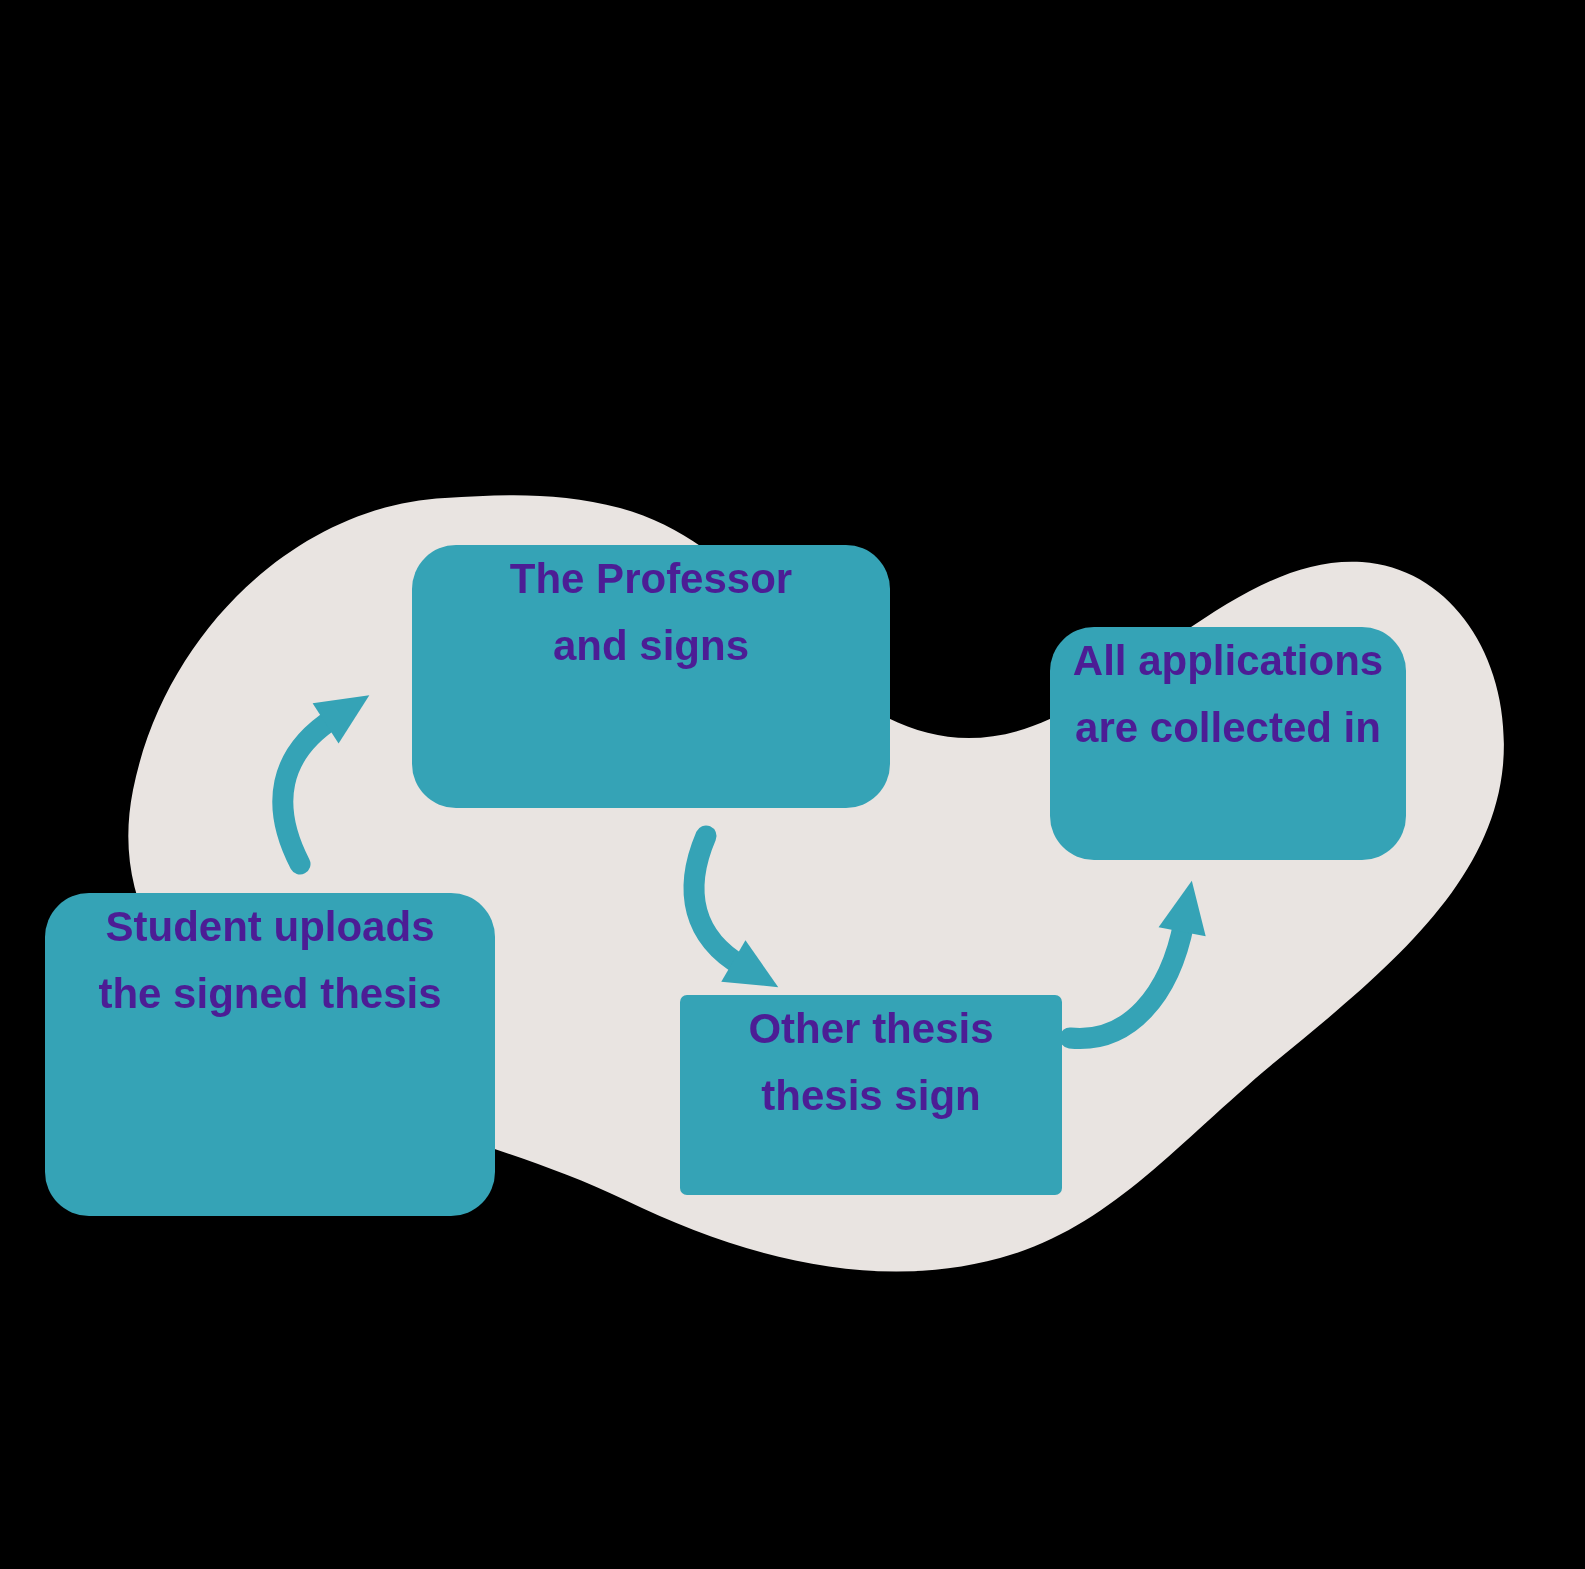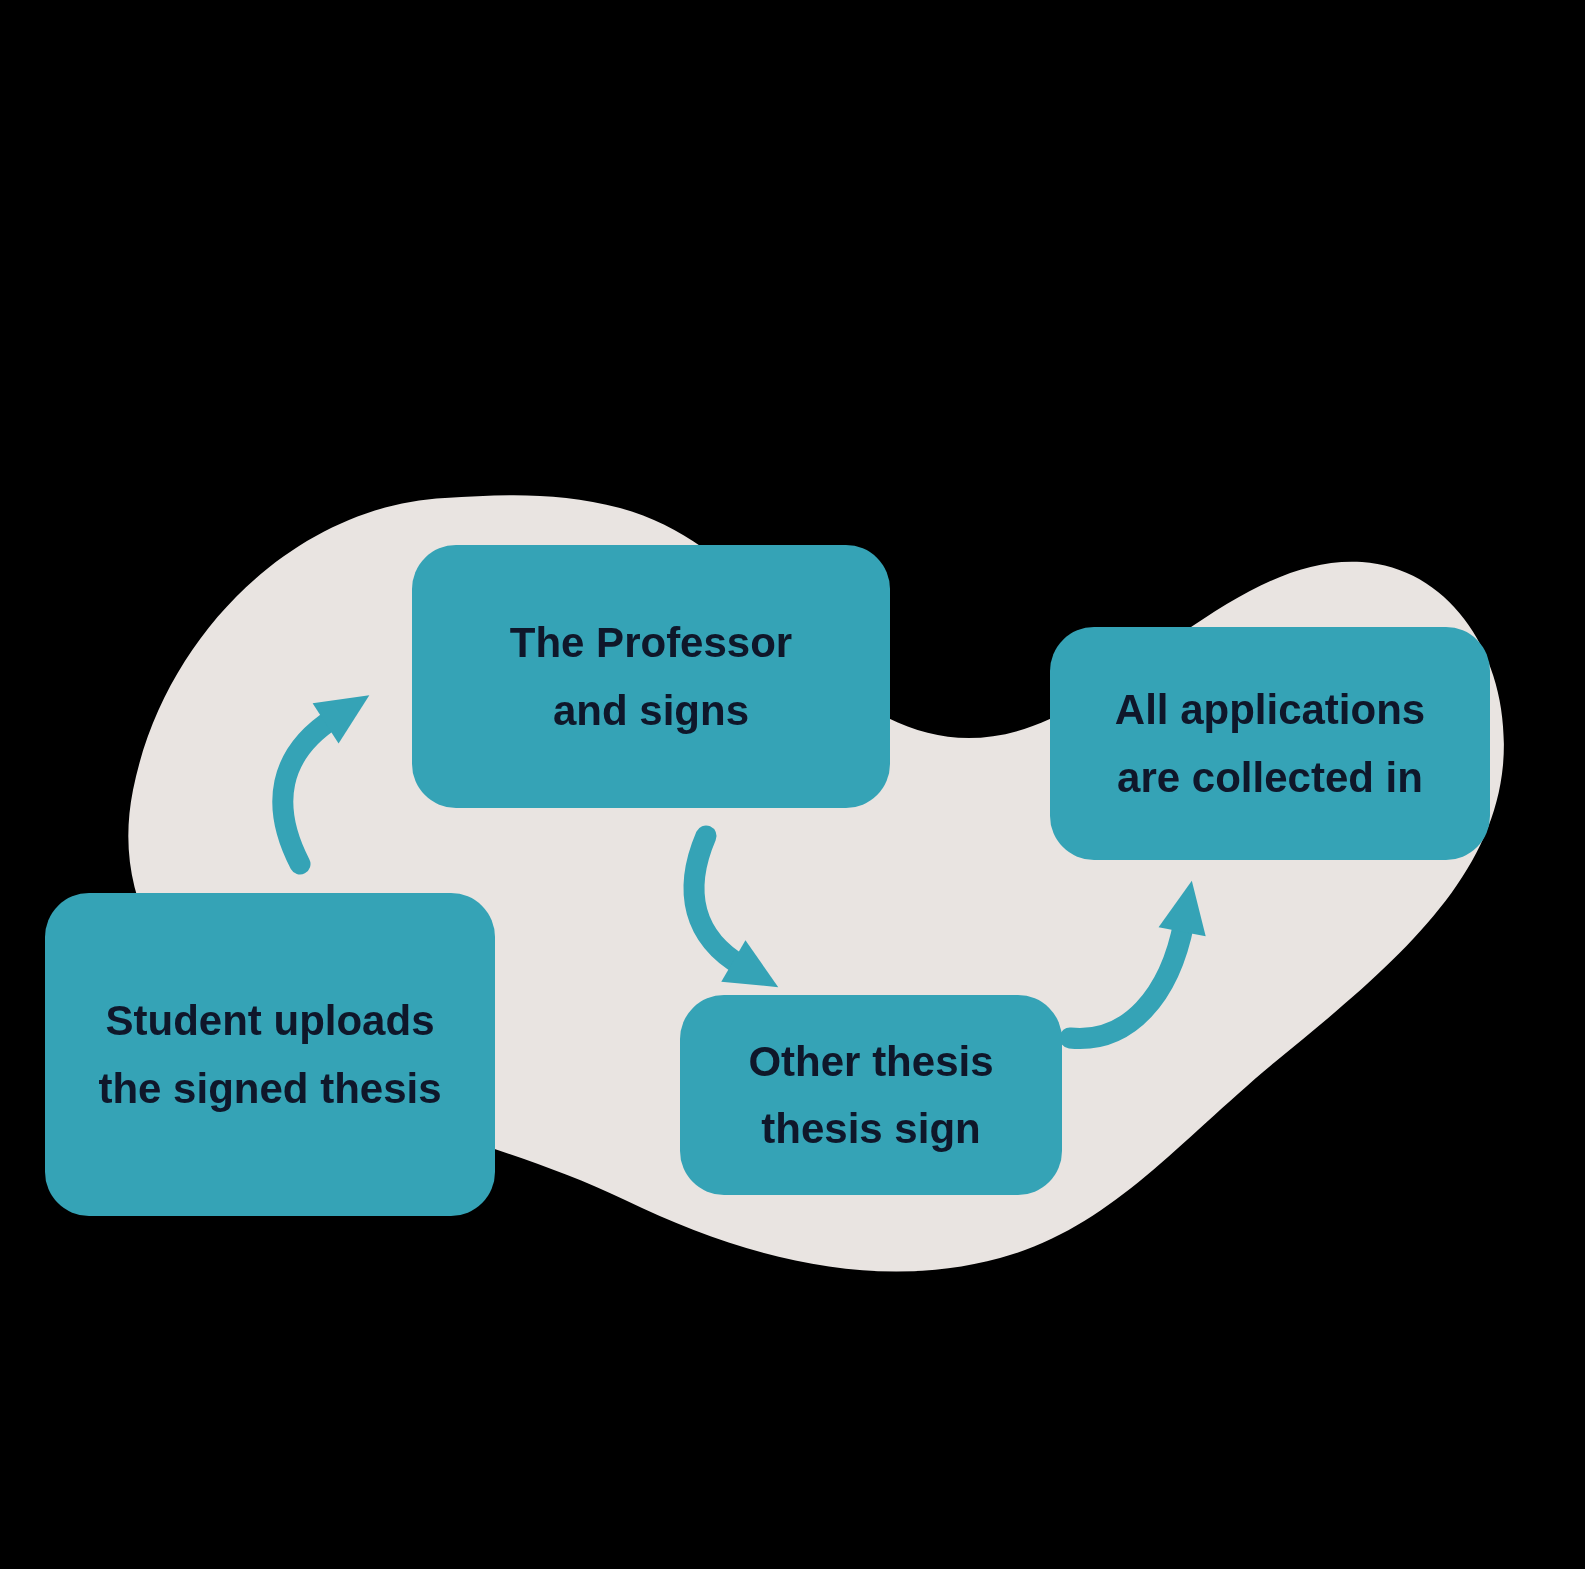--- a/index.html
+++ b/index.html
@@ -31,36 +31,35 @@
     stroke-width: 21;
     stroke-linecap: round;
   }
   .box {
     position: absolute;
     background: #35A3B6;
     border-radius: 44px;
     display: flex;
     flex-direction: column;
     align-items: center;
-    justify-content: center;
     text-align: center;
-    color: #0f172a;
+    color: #4c1d95;
     font-weight: bold;
     font-size: 42px;
     line-height: 1.6;
     padding: 0 10px;
     box-sizing: border-box;
   }
   .box .line {
     white-space: nowrap;
   }
   .box1 { left: 45px;   top: 893px; width: 450px; height: 323px; }
   .box2 { left: 412px;  top: 545px; width: 478px; height: 263px; }
-  .box3 { left: 680px;  top: 995px; width: 382px; height: 200px; }
-  .box4 { left: 1050px; top: 627px; width: 440px; height: 233px; }
+  .box3 { left: 680px;  top: 995px; width: 382px; height: 200px; border-radius: 7px; }
+  .box4 { left: 1050px; top: 627px; width: 356px; height: 233px; }
 </style>
 </head>
 <body>
 
 <div class="stage">
 
   <svg class="canvas" viewBox="0 0 1585 1569" aria-hidden="true">
     <defs>
       <marker id="ah" markerUnits="userSpaceOnUse" markerWidth="64" markerHeight="64" refX="14" refY="32" orient="auto">
         <path d="M4,8 L56,32 L4,56 Z" fill="#35A3B6"></path>

